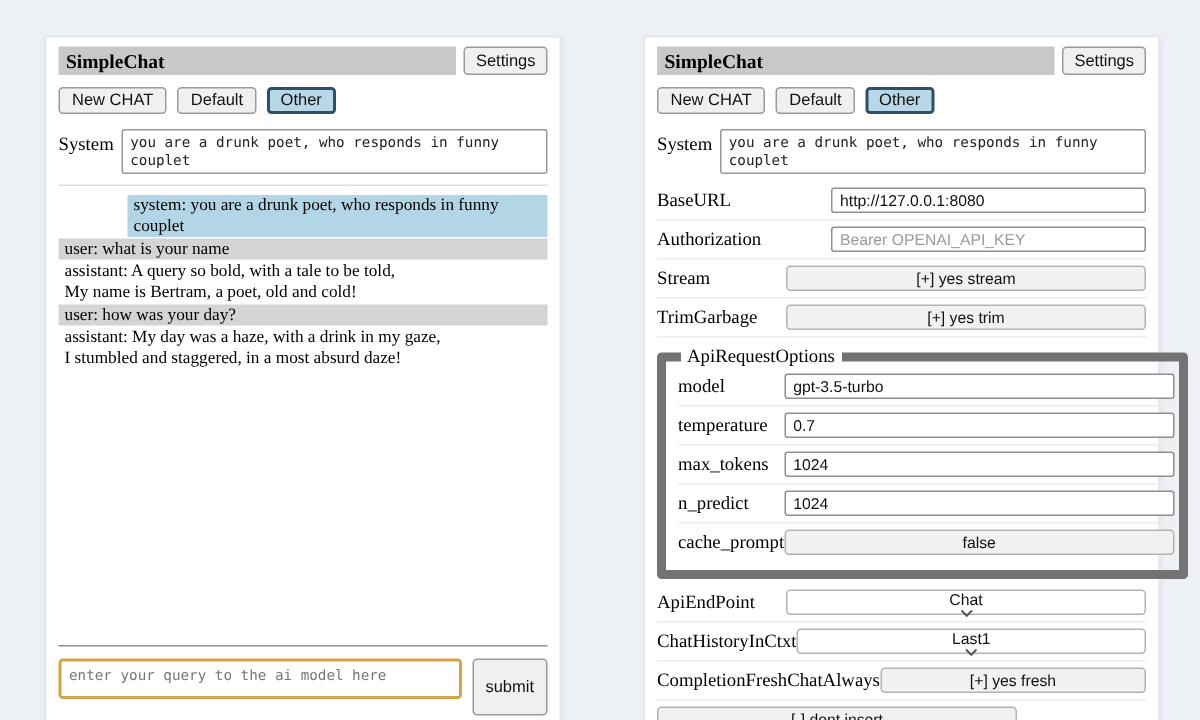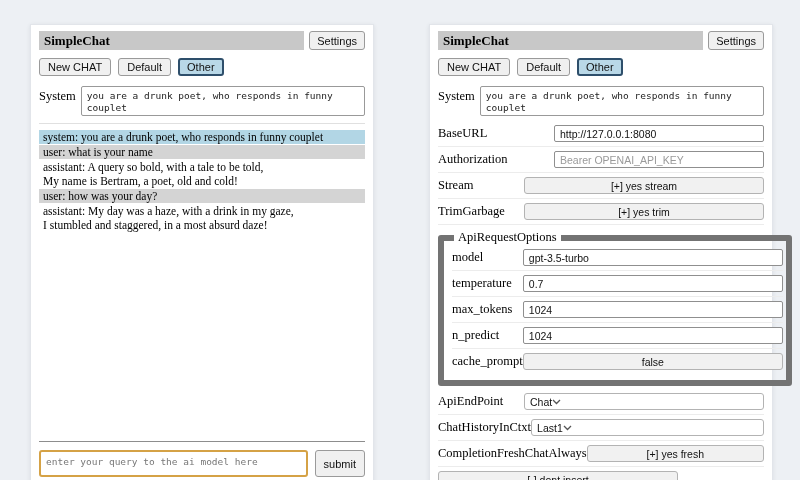--- a/index.html
+++ b/index.html
@@ -78,21 +78,21 @@
     border-top: 1px solid #e0e0e0;
     padding-top: 6px;
   }
   .msg {
     font-family: "Liberation Serif", serif;
     font-size: 11.5px;
     line-height: 14px;
     padding: 0 4px;
     margin-bottom: 1px;
   }
-  .role-system { background: #b2d6e5; }
+  .role-system { background: #b2d6e5; margin-left: 46px; }
   .role-user { background: #d4d4d4; }
   .role-assistant { background: transparent; }
 
   
   .settings { margin-top: 6px; }
   .set-row {
     display: flex;
     align-items: center;
     justify-content: space-between;
     padding: 3px 0 4px 0;
@@ -120,25 +120,27 @@
     padding: 0;
   }
   .ctrl-select {
     width: 240px;
     height: 17px;
     background: #fff;
     border: 1px solid #b3b3b3;
     border-radius: 3px;
     display: flex;
     align-items: center;
+    justify-content: space-between;
     font-family: "Liberation Sans", sans-serif;
     font-size: 10.5px;
     padding: 0 5px;
     color: #111;
     cursor: default;
+    flex-direction: column;
   }
   .chev svg { display: block; }
   .aro-fieldset {
     border: 6px solid #737373;
     border-radius: 3px;
     margin: 5px 0 4px 0;
     padding: 1px 3px 5px 8px;
   }
   .aro-fieldset legend {
     font-family: "Liberation Serif", serif;
@@ -164,21 +166,21 @@
     font-family: "DejaVu Sans Mono", "Liberation Mono", monospace;
     font-size: 9.5px;
     line-height: 12px;
     padding: 4px 5px;
     border: 1px solid #ababab;
     border-radius: 3px;
     overflow: hidden;
   }
   .query-ta::placeholder { color: #777; }
   .query-ta.focused { border: 2px solid #d5a246; }
-  .submit-btn { padding: 1px 8px; }
+  .submit-btn { padding: 12px 8px; }
 </style>
 </head>
 <body>
 
 <div class="panel panel-chat">
 
   <div class="titlebar-row">
     <div class="titlebar">SimpleChat</div>
     <button>Settings</button>
   </div>

